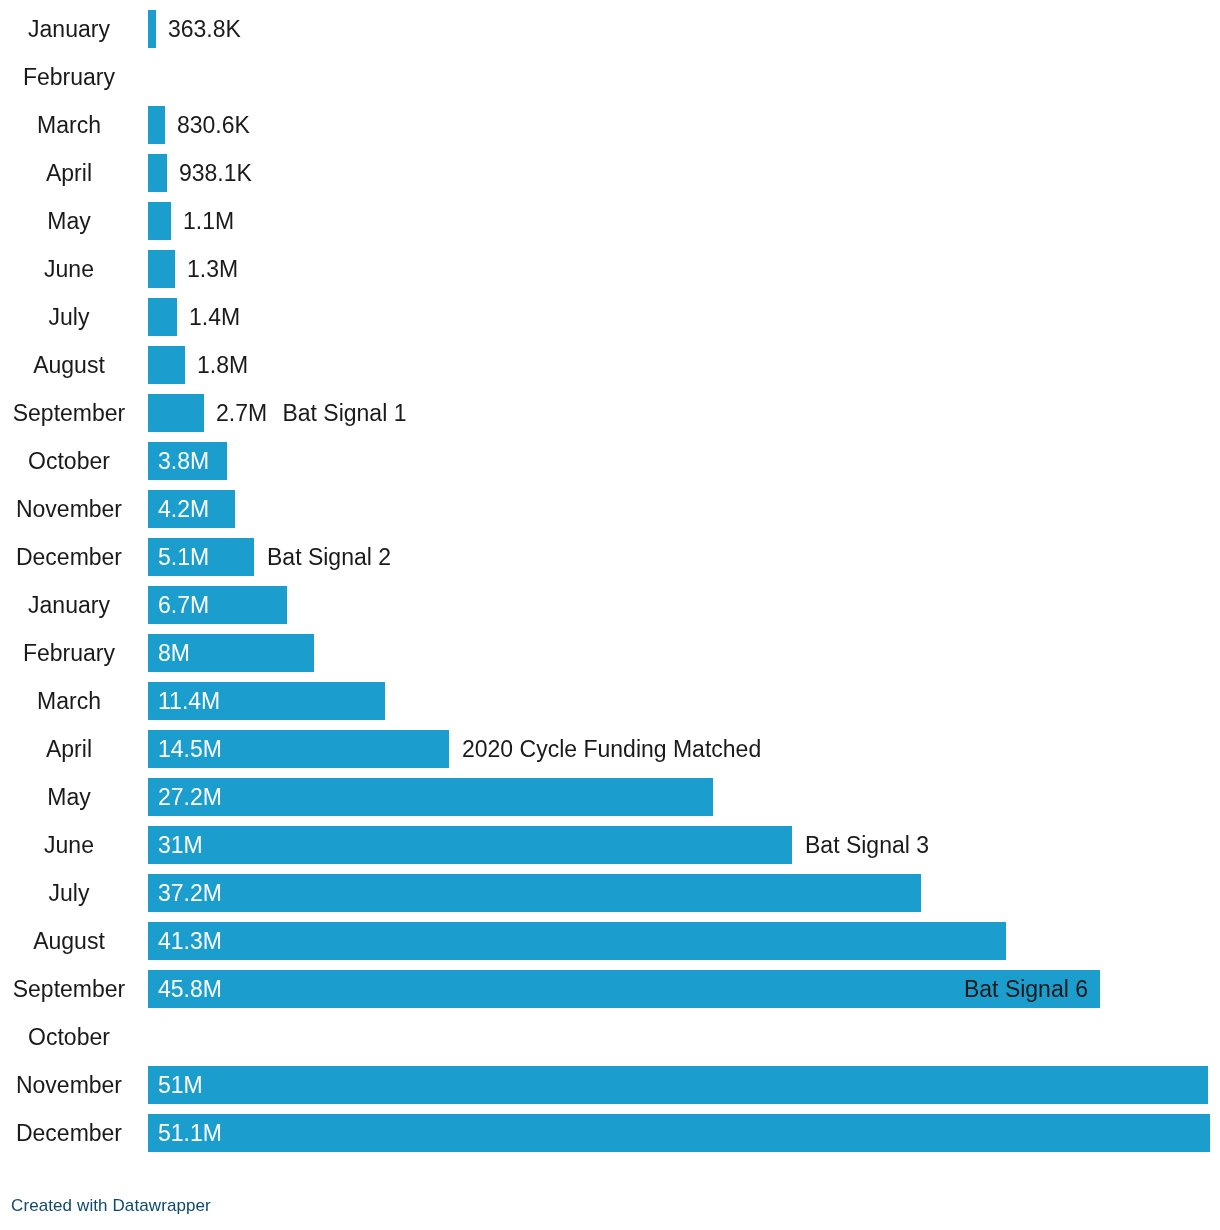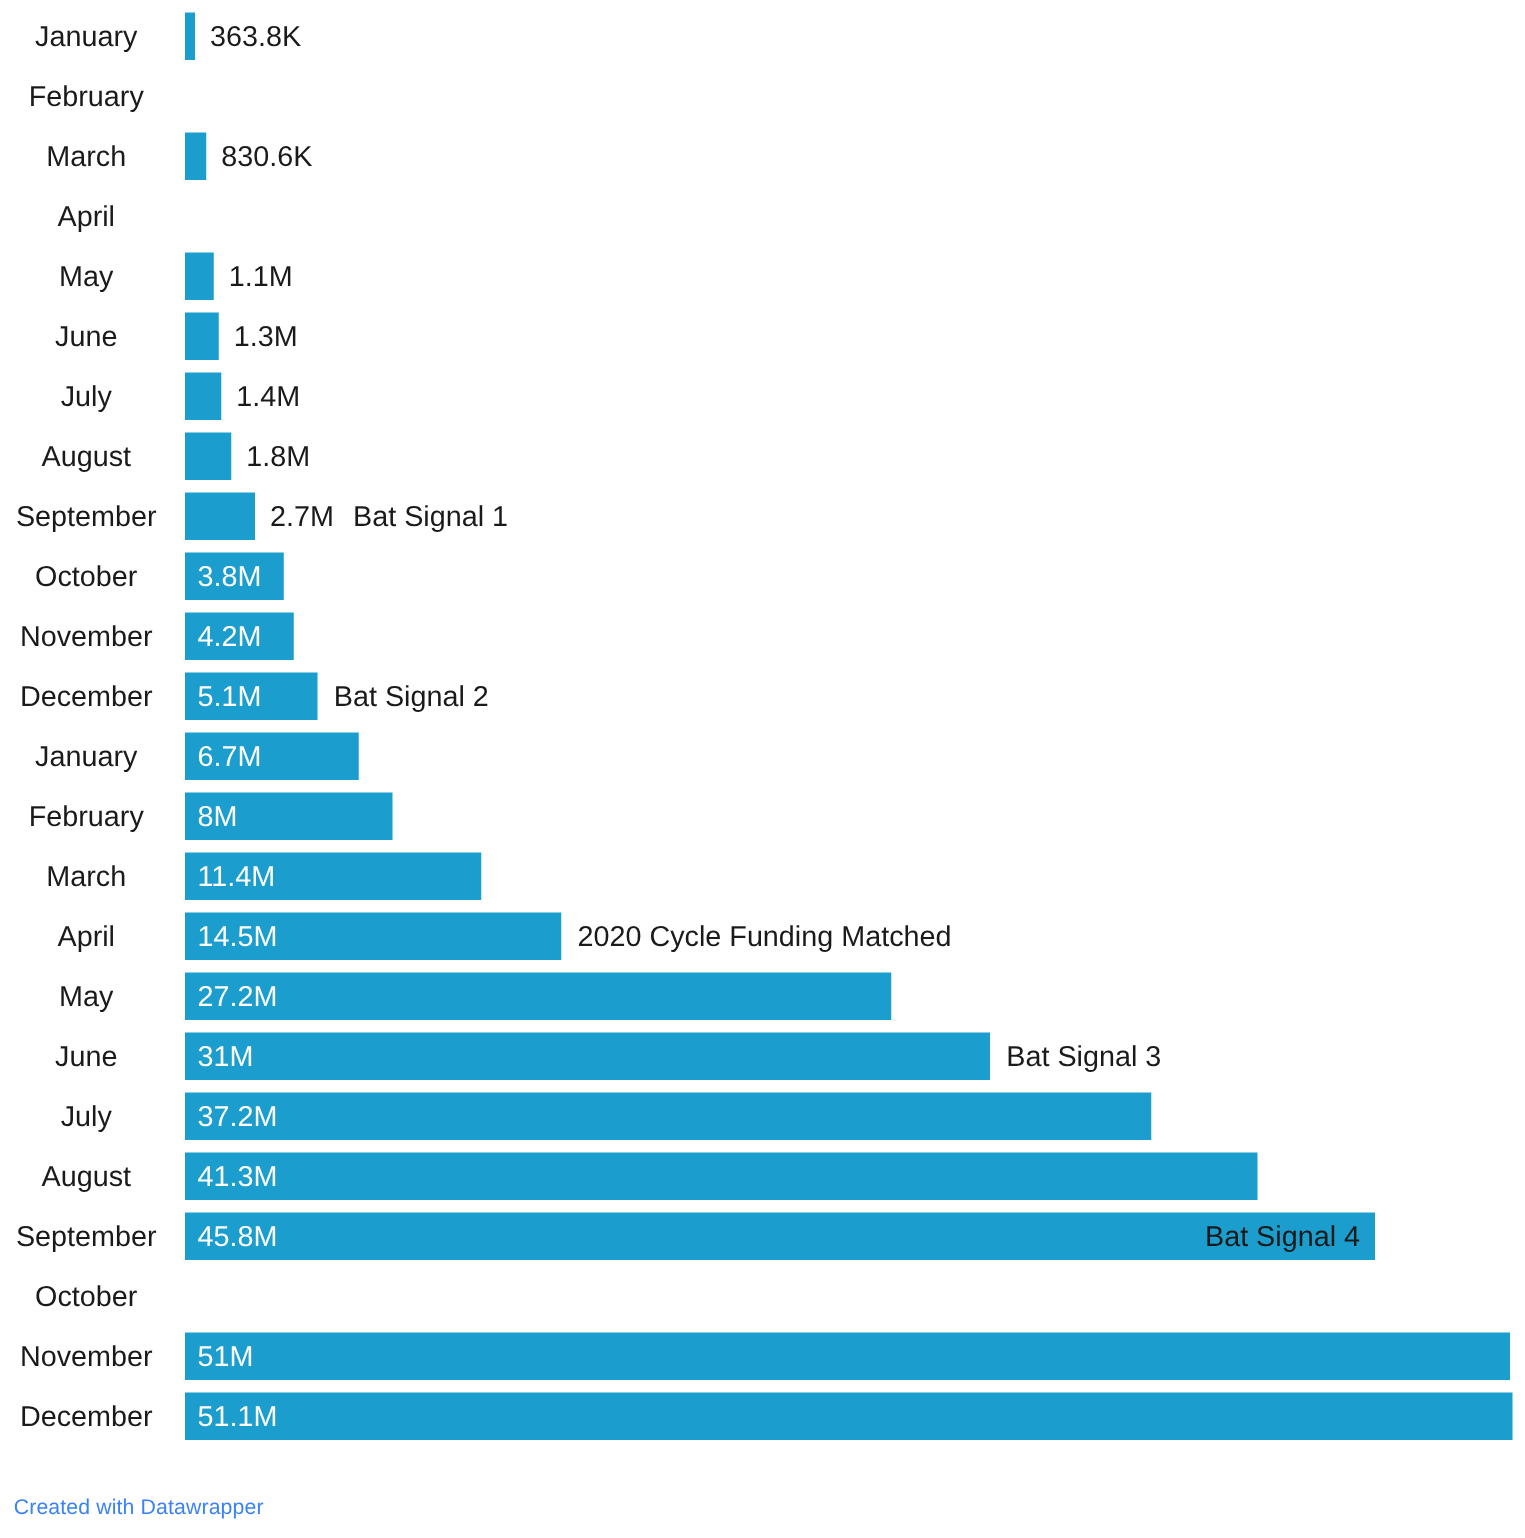--- a/index.html
+++ b/index.html
@@ -92,21 +92,21 @@
     font-size: 23px;
     color: #1a1a1a;
     white-space: nowrap;
   }
 
   .footer {
     position: absolute;
     left: 11px;
     bottom: 14px;
     font-size: 17px;
-    color: #3b82f6;
+    color: #0c4a6e;
     letter-spacing: 0.1px;
     white-space: nowrap;
   }
 </style>
 </head>
 <body>
 
 <div id="chart-root">
   <div class="plot-area">
       <div class="bar-row" style="top: 10px;">
@@ -121,20 +121,24 @@
       </div>
       <div class="bar-row" style="top: 106px;">
         <div class="row-label">March</div>
         <div class="bar-track">
           <div class="bar" style="width: 17px; background: rgb(27, 157, 206);"></div>
           <div class="bar-value outside" style="left: 29px;">830.6K</div>
         </div>
       </div>
       <div class="bar-row" style="top: 154px;">
         <div class="row-label">April</div>
+        <div class="bar-track">
+          <div class="bar" style="width: 19px; background: rgb(27, 157, 206);"></div>
+          <div class="bar-value outside" style="left: 31px;">938.1K</div>
+        </div>
       </div>
       <div class="bar-row" style="top: 202px;">
         <div class="row-label">May</div>
         <div class="bar-track">
           <div class="bar" style="width: 23px; background: rgb(27, 157, 206);"></div>
           <div class="bar-value outside" style="left: 35px;">1.1M</div>
         </div>
       </div>
       <div class="bar-row" style="top: 250px;">
         <div class="row-label">June</div>
@@ -243,21 +247,21 @@
         <div class="bar-track">
           <div class="bar" style="width: 858px; background: rgb(27, 157, 206);"></div>
           <div class="bar-value inside">41.3M</div>
         </div>
       </div>
       <div class="bar-row" style="top: 970px;">
         <div class="row-label">September</div>
         <div class="bar-track">
           <div class="bar" style="width: 952px; background: rgb(27, 157, 206);"></div>
           <div class="bar-value inside">45.8M</div>
-          <div class="bar-annotation" style="left: 0px; width: 940px; text-align: right;">Bat Signal 4</div>
+          <div class="bar-annotation" style="left: 0px; width: 940px; text-align: right;">Bat Signal 6</div>
         </div>
       </div>
       <div class="bar-row" style="top: 1018px;">
         <div class="row-label">October</div>
       </div>
       <div class="bar-row" style="top: 1066px;">
         <div class="row-label">November</div>
         <div class="bar-track">
           <div class="bar" style="width: 1060px; background: rgb(27, 157, 206);"></div>
           <div class="bar-value inside">51M</div>

